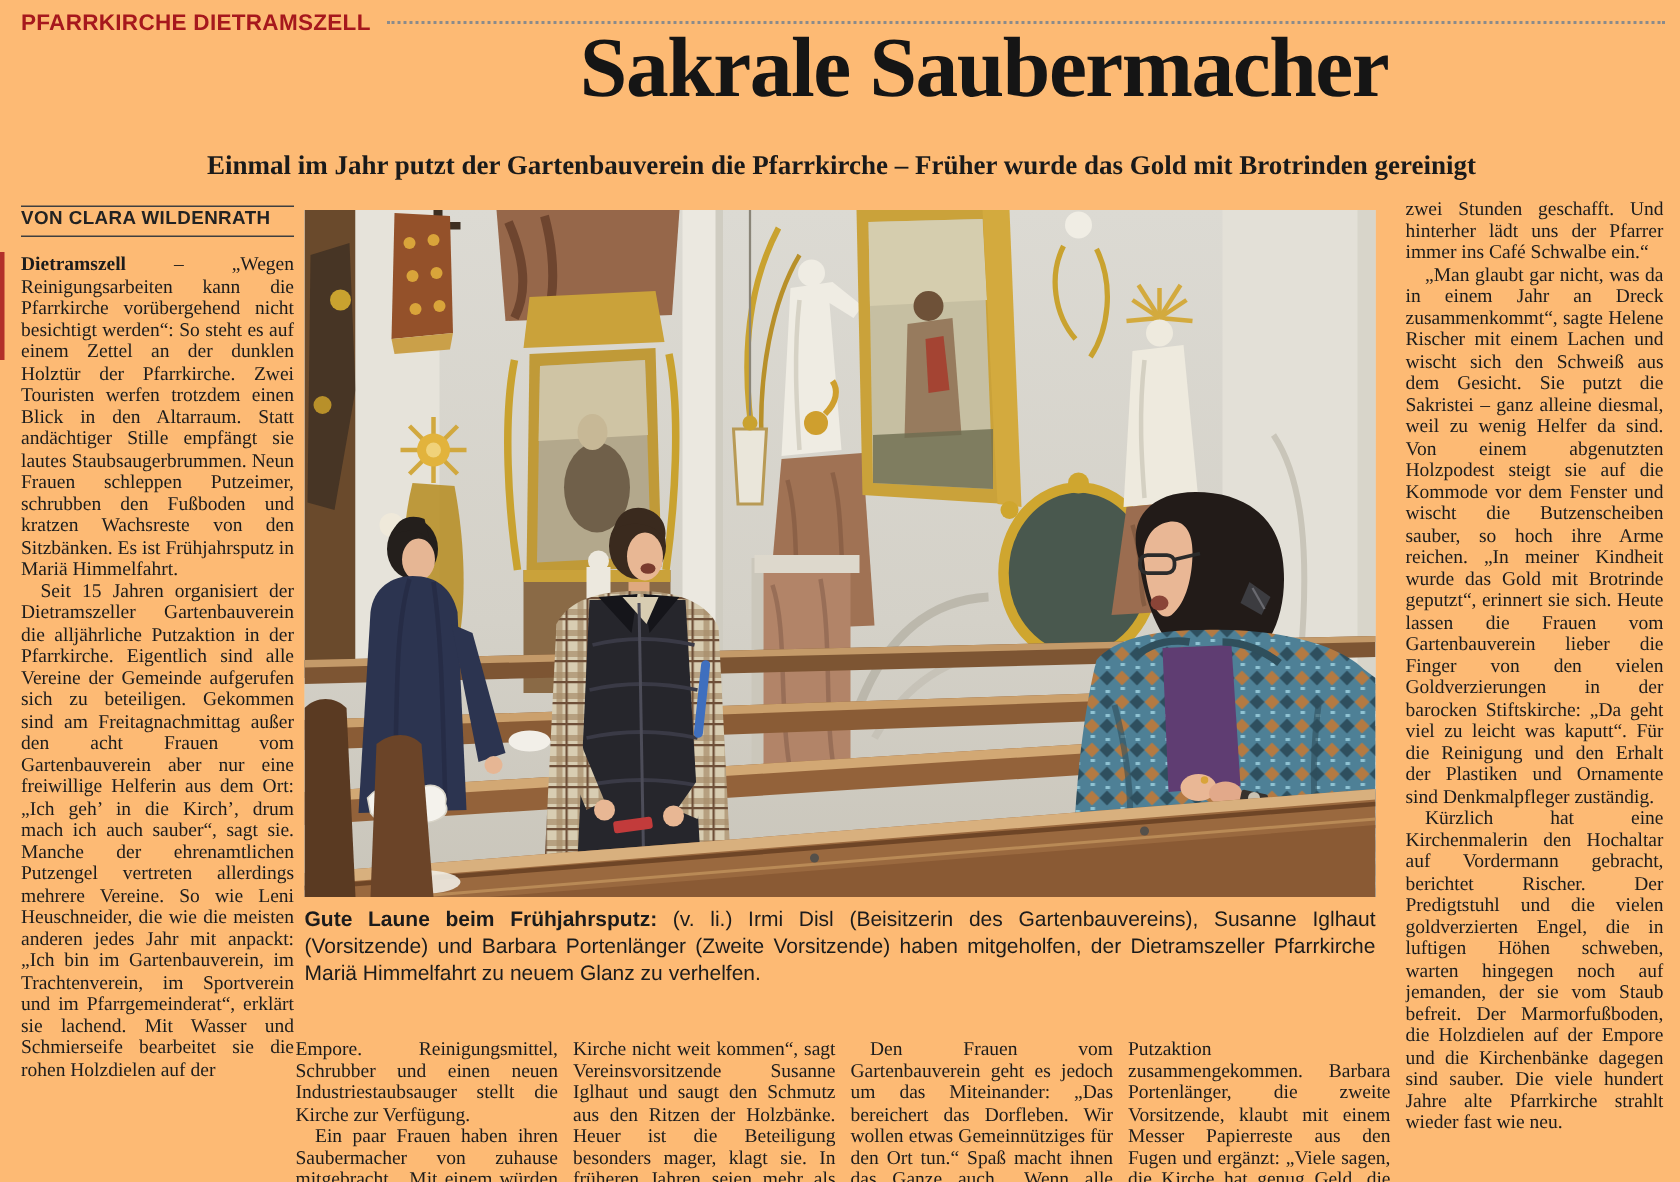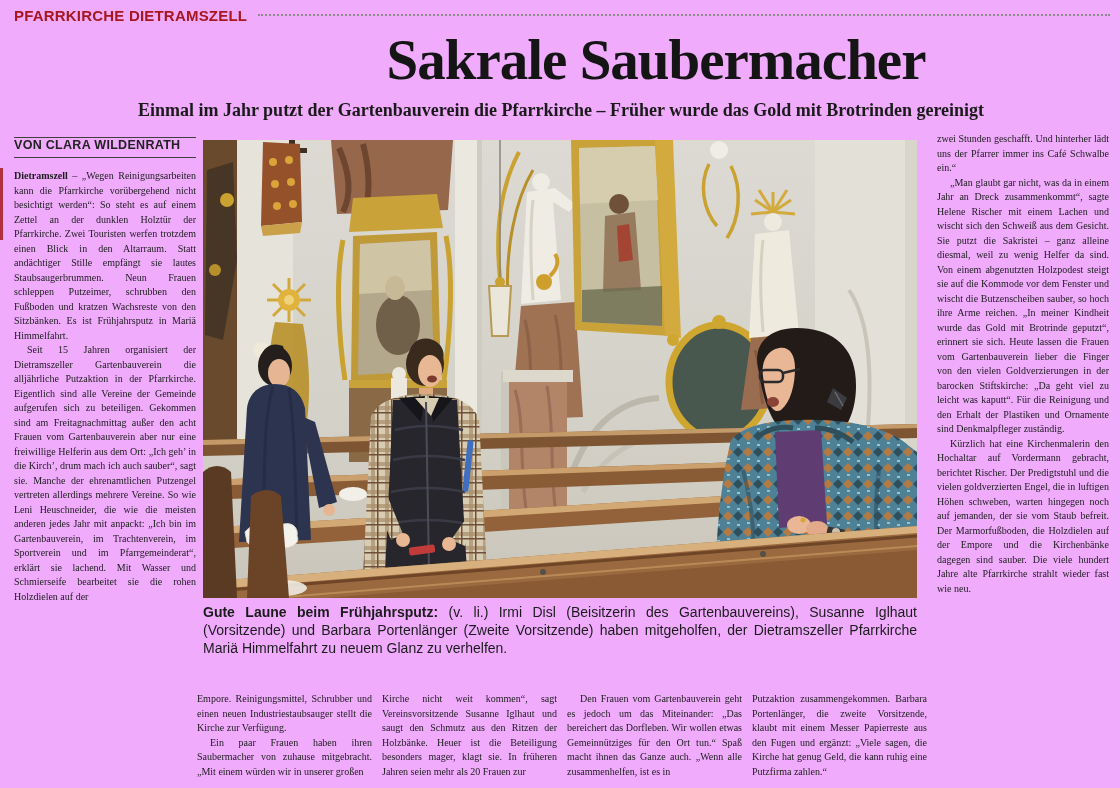--- a/index.html
+++ b/index.html
@@ -1,49 +1,49 @@
 <!DOCTYPE html>
 <html lang="de" style="--kicker-red: #a6181d; --body-text: #1c1c1c; --photo-gold: #c9a22f; --pew-wood: #8a5c36; --wall-gray: #d8d5cc;"><head>
 <meta charset="utf-8">
 <style>
   * { margin:0; padding:0; box-sizing:border-box; }
   html,body { background:#ffffff; }
   .page {
-    position:relative; width:1120px; height:788px; background:#f0abfc;
+    position:relative; width:1120px; height:788px; background:#fdba74;
     font-family:"Liberation Serif", serif; color:#1c1c1c; overflow:hidden;
   }
   .red-mark { position:absolute; left:0; top:168px; width:3px; height:72px;
     background:var(--kicker-red,#a6181d); opacity:.85; }
   .kicker {
     position:absolute; left:14px; top:7px;
     font-family:"Liberation Sans", sans-serif; font-weight:bold;
     font-size:15px; letter-spacing:.2px; color:var(--kicker-red,#a6181d);
     text-transform:uppercase; white-space:nowrap;
   }
   .kicker-rule { position:absolute; left:258px; right:10px; top:14px;
     border-top:2px dotted #8b8b8b; }
   .headline {
-    position:absolute; left:204px; width:904px; top:30px; text-align:center;
+    position:absolute; left:204px; width:904px; top:16px; text-align:center;
     font-family:"Liberation Serif", serif; font-weight:bold; font-size:57px;
     line-height:1.05; letter-spacing:-1px; color:#151515;
   }
   .subheadline {
     position:absolute; left:16px; width:1090px; top:100px; text-align:center;
     font-family:"Liberation Serif", serif; font-weight:bold; font-size:18px;
     color:#1a1a1a;
   }
   .byline-box {
     position:absolute; left:14px; top:137px; width:182px;
     border-top:1.5px solid #3f3f3f; border-bottom:1.5px solid #3f3f3f;
     padding:0 0 5px 0;
     font-family:"Liberation Sans", sans-serif; font-weight:bold;
     font-size:12.5px; letter-spacing:.3px; color:#222;
   }
   .bodytext {
-    font-size:10px; line-height:14.5px; text-align:justify; color:#1c1c1c;
+    font-size:13px; line-height:14.5px; text-align:justify; color:#1c1c1c;
     hyphens:auto; -webkit-hyphens:auto;
   }
   .bodytext p { margin:0; }
   .ind { text-indent:13px; }
   .lead-loc { font-weight:bold; }
   .col-left { position:absolute; left:14px; top:169px; width:182px; height:619px; overflow:hidden; }
   .col-right { position:absolute; left:937px; top:132px; width:172px; height:656px; overflow:hidden; }
   .photo-wrap { position:absolute; left:203px; top:140px; width:714px; height:458px; background:#d6d3ca; }
   .photo-wrap svg { display:block; width:100%; height:100%; }
   .caption {

